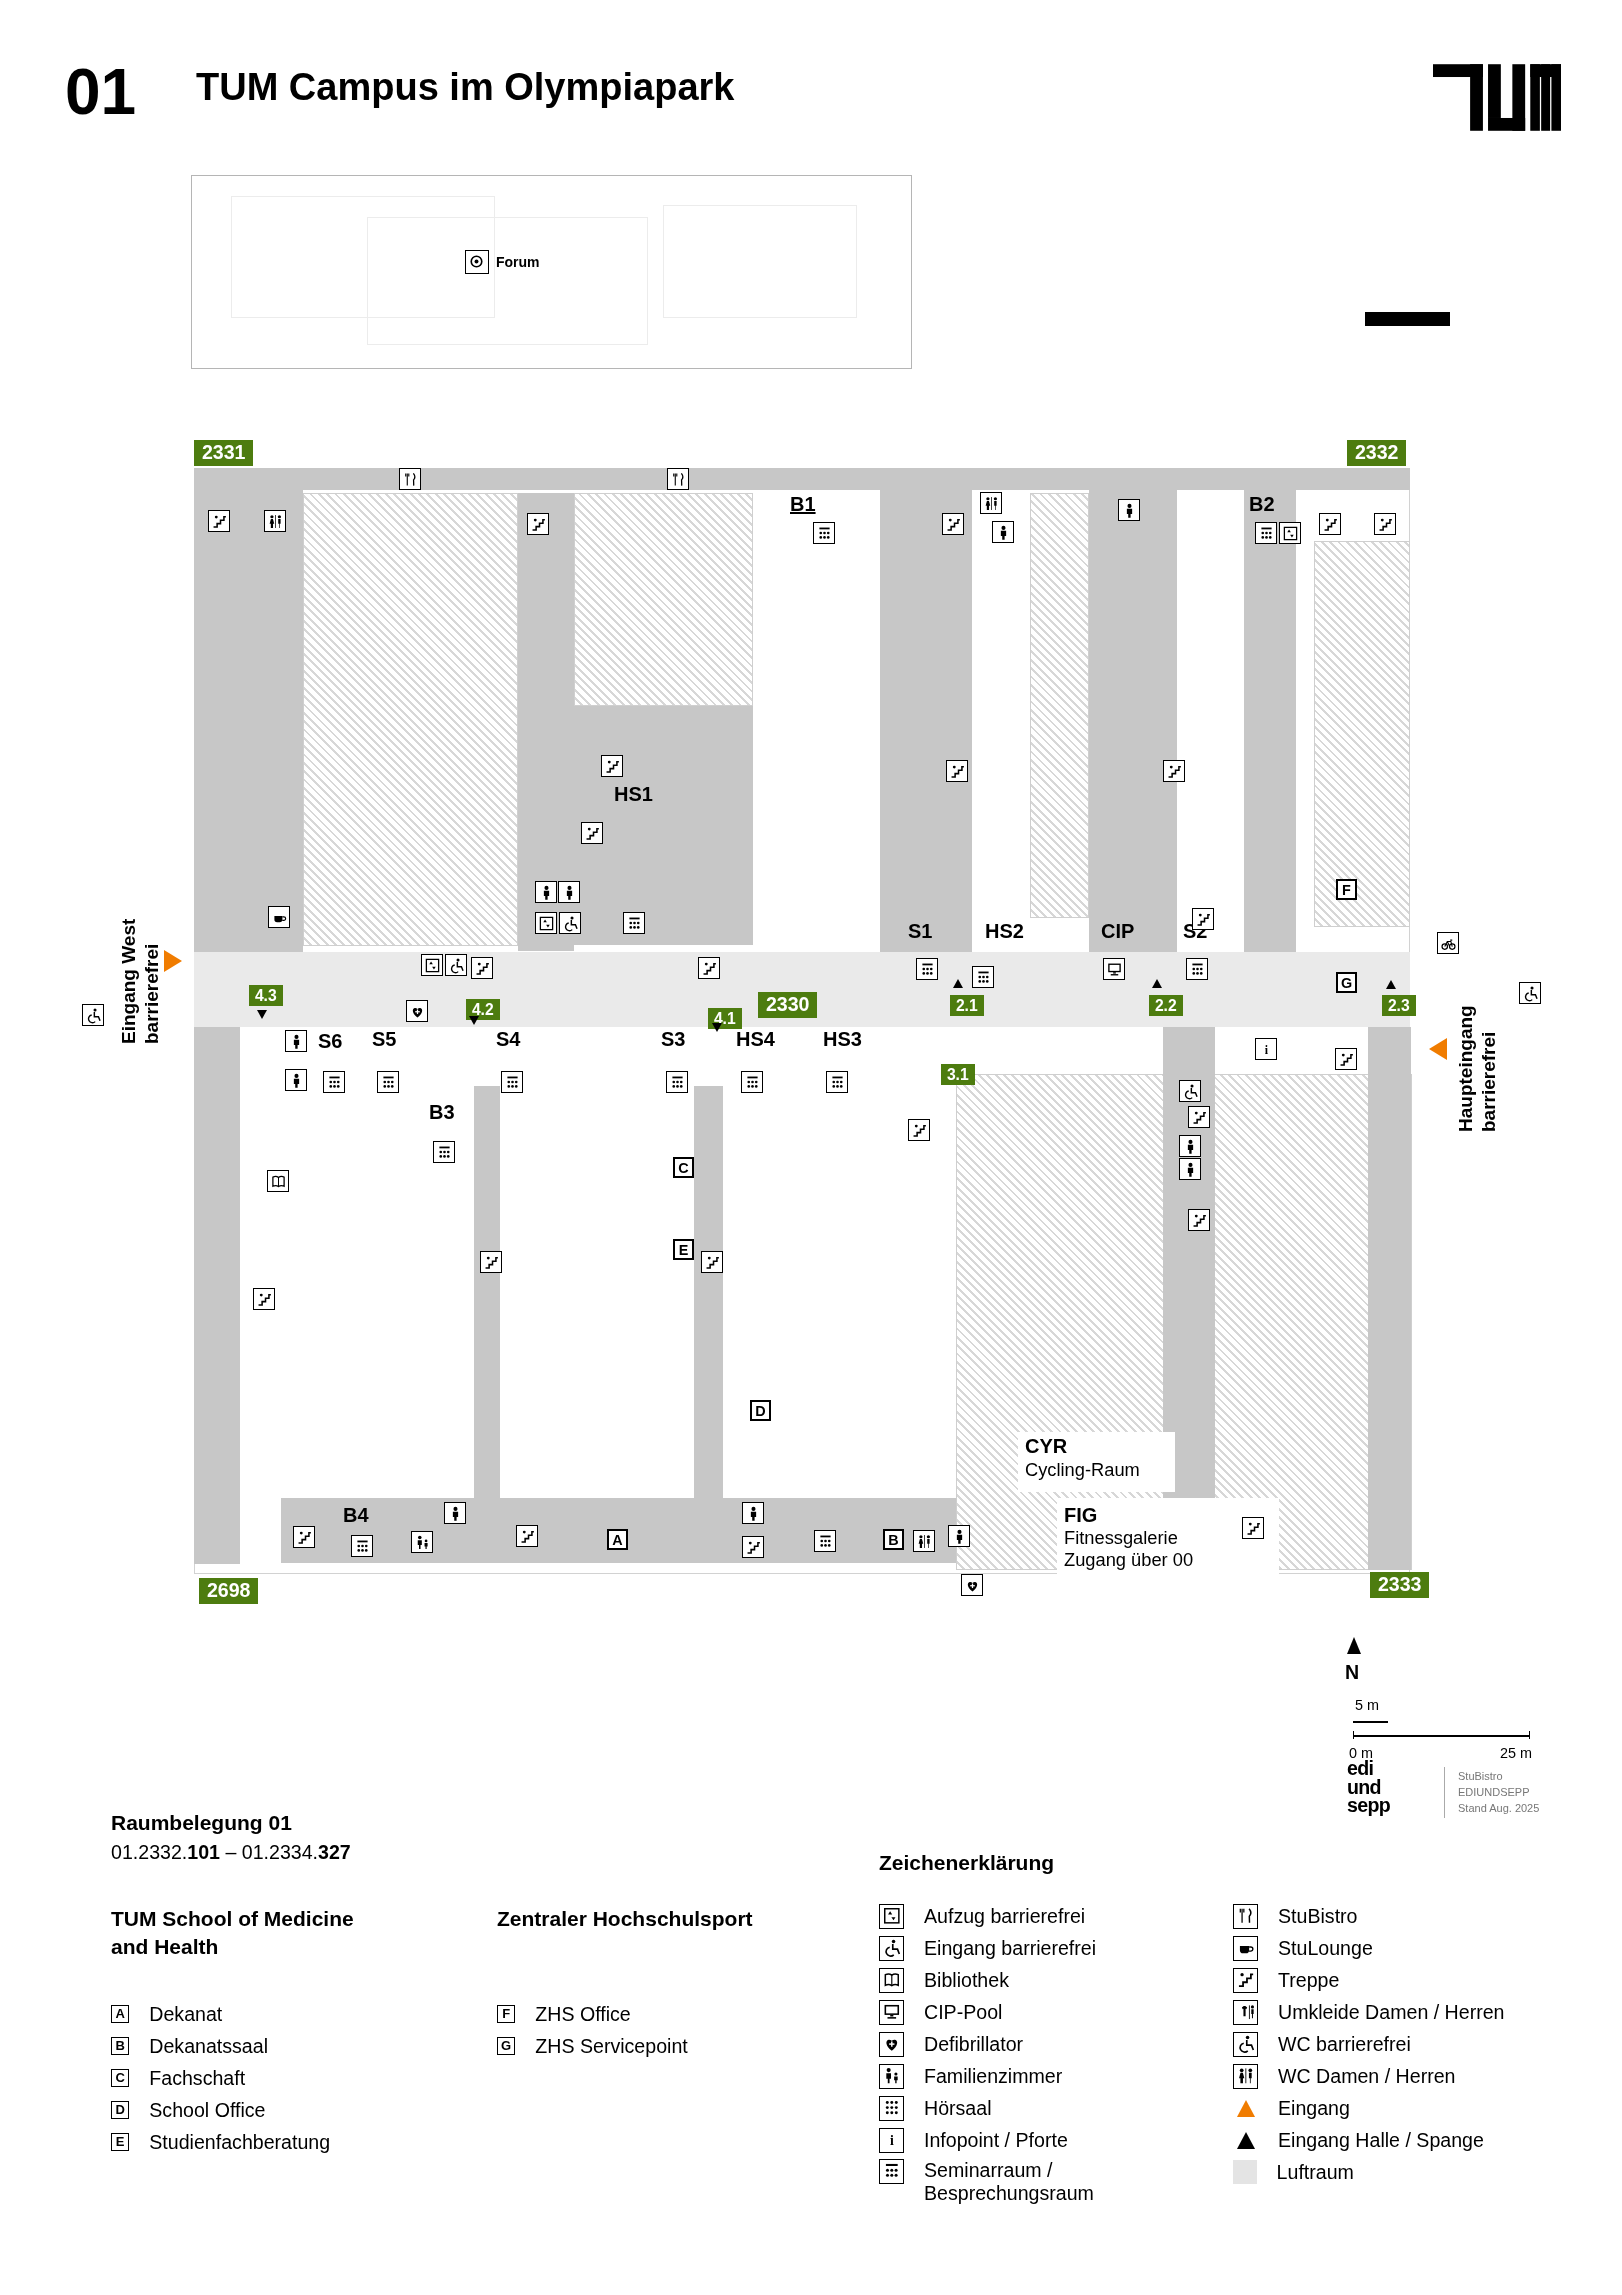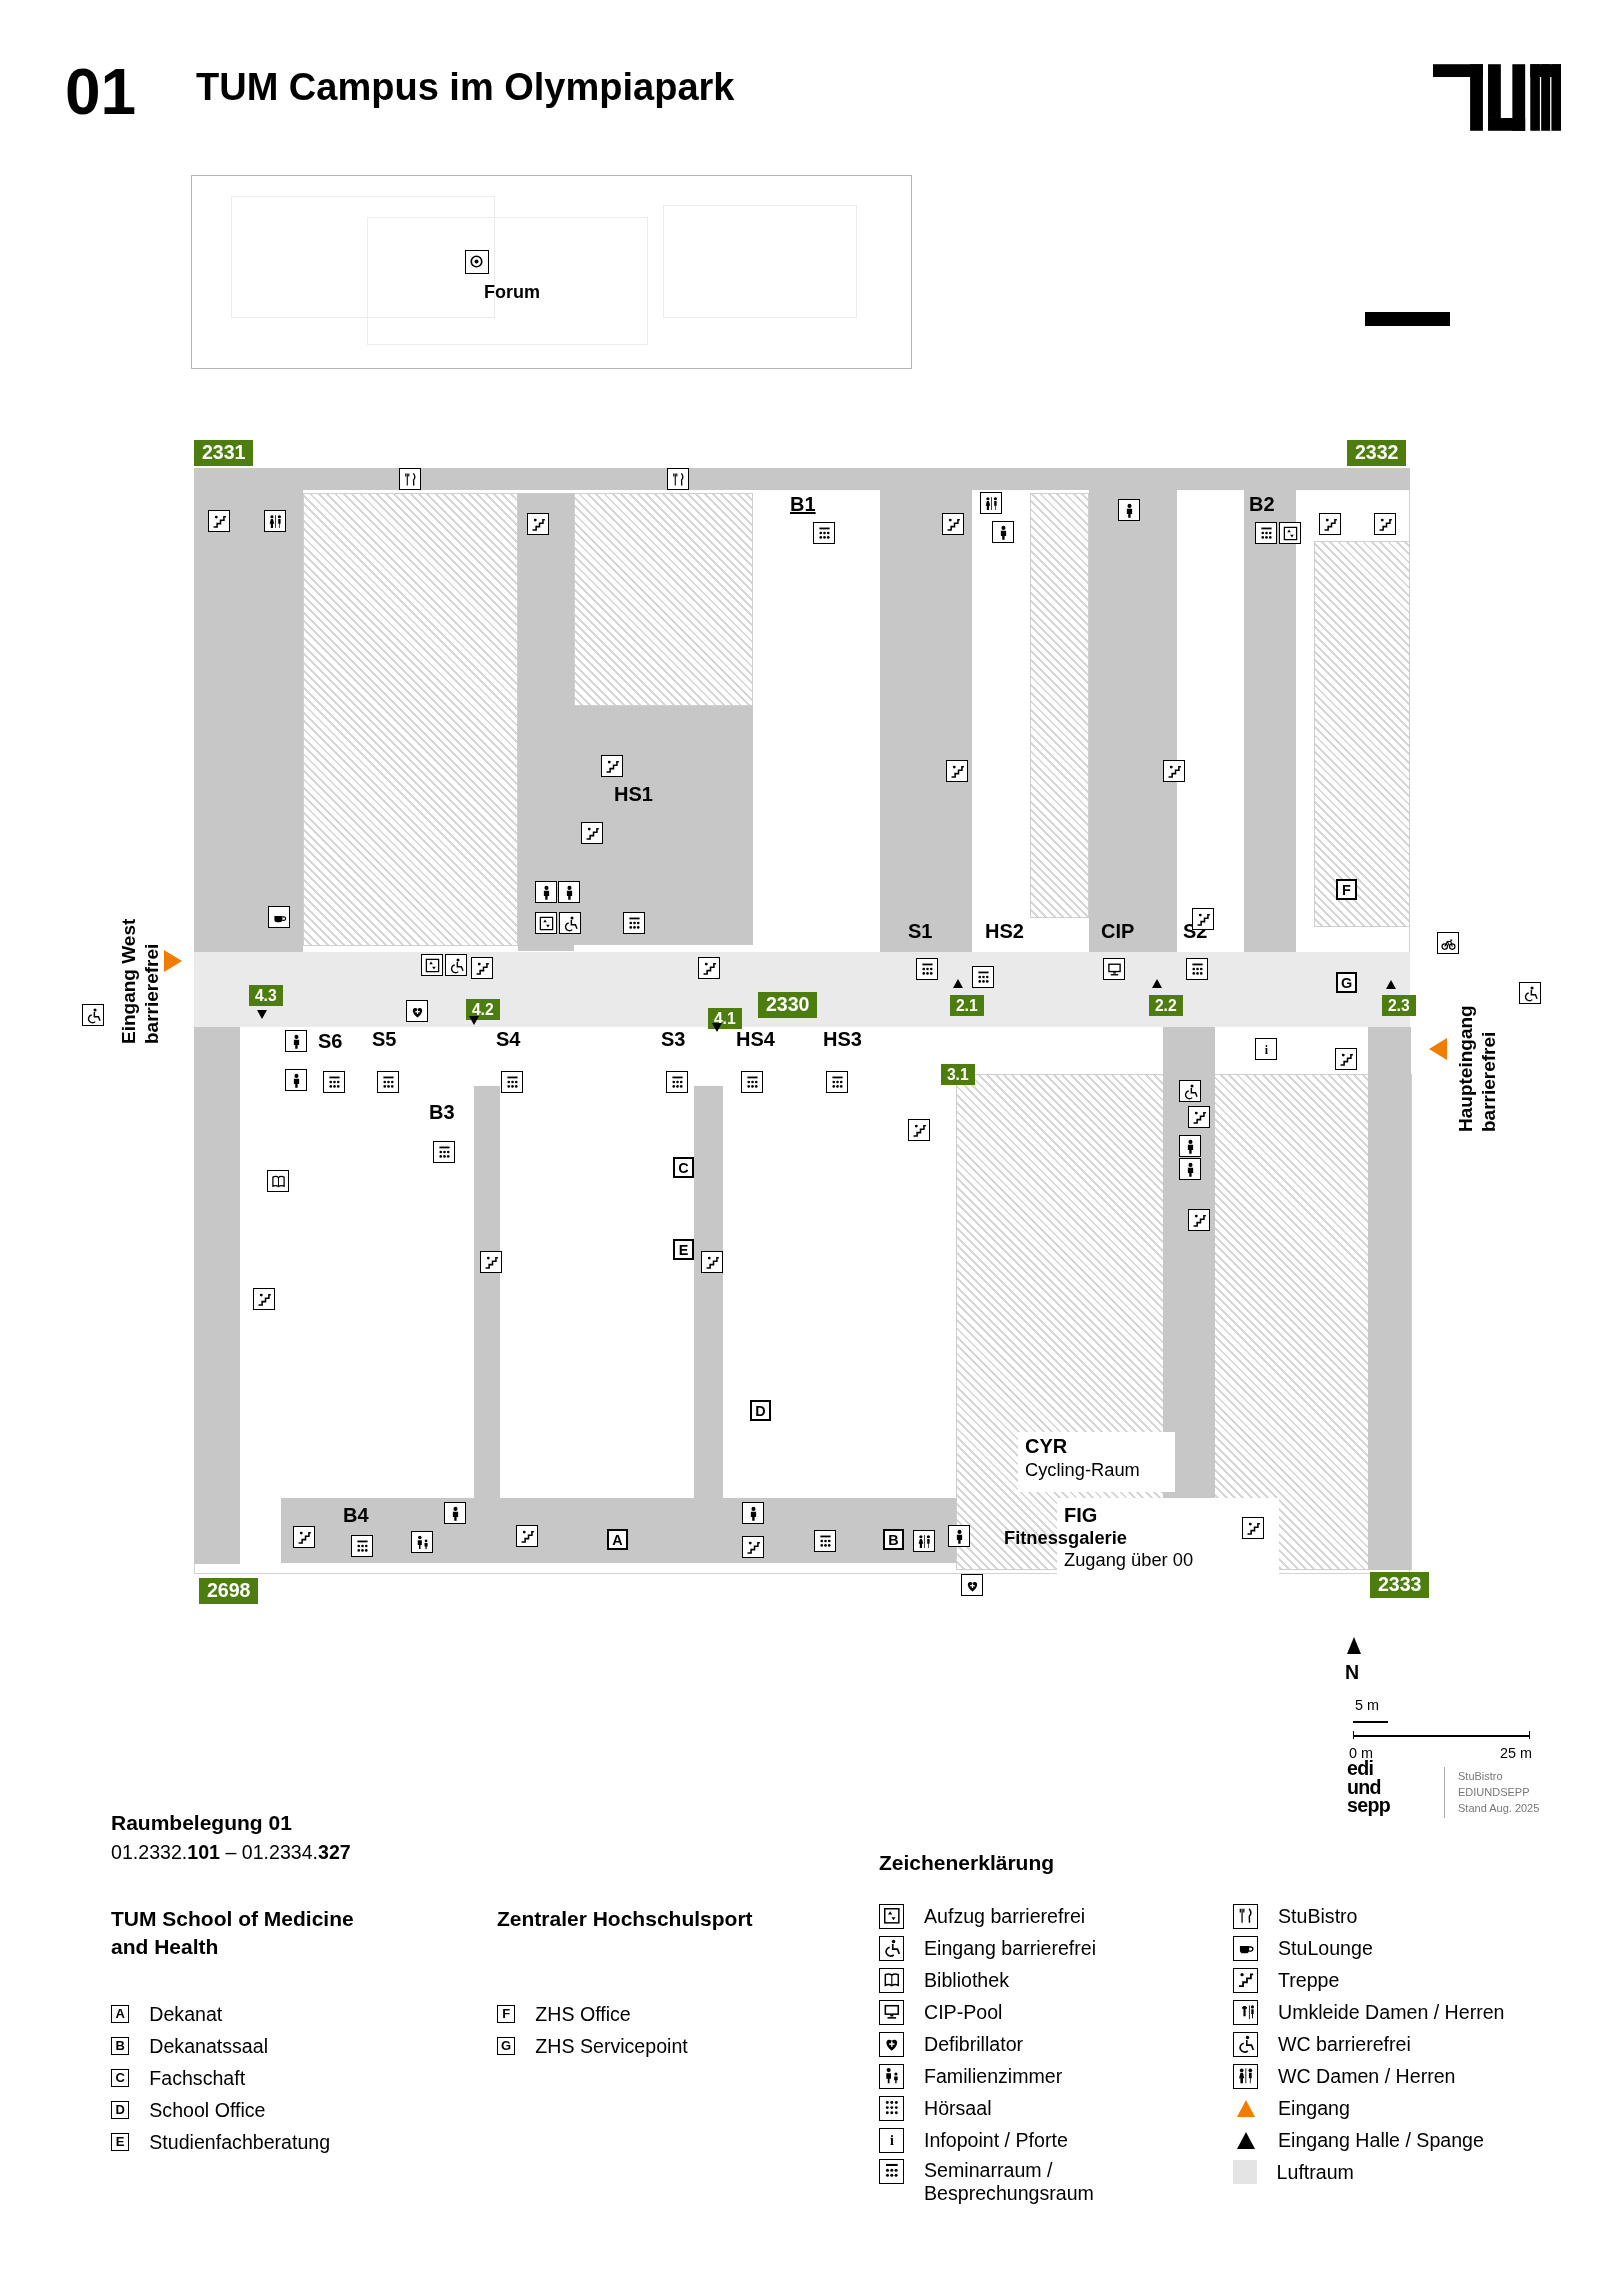--- a/index.html
+++ b/index.html
@@ -8,21 +8,21 @@
 
   
   #page-number { position:absolute; left:65px; top:60px; font-size:64px; font-weight:bold; line-height:1; }
   #doc-title   { position:absolute; left:196px; top:68px; font-size:38px; font-weight:bold; line-height:1; }
   #tum-logo    { position:absolute; left:1433px; top:64px; }
 
   
   #overview-box { position:absolute; left:191px; top:175px; width:721px; height:194px; border:1.3px solid #b5b5b5; background:#fff; }
   .ov-shape { position:absolute; border:1.3px solid #ececec; }
   #forum-marker { position:absolute; left:465px; top:250px; width:23.6px; height:23.6px; border:1.6px solid #000; background:#fff; display:flex; align-items:center; justify-content:center; }
-  #forum-label { position:absolute; left:484px; top:254px; font-size:18px; font-weight:bold;margin-top:28px; }
+  #forum-label { position:absolute; left:496px; top:254px; font-size:14px; font-weight:bold; }
 
   
   #highlight { position:absolute; left:956px; top:206px; width:494px; height:106px; background:#000; color:#fff; display:flex; align-items:center; padding-left:118px; gap:23.6px; }
   #highlight .hl-num { font-size:20px; font-weight:bold; }
   #highlight .hl-label { font-size:19.6px; }
   #highlight-notch { position:absolute; left:1365px; top:312px; width:85px; height:14.4px; background:#000; }
 
   
   #plan { position:absolute; left:0; top:0; width:1623px; height:2295px; }
   .area { position:absolute; }
@@ -142,21 +142,21 @@
       <div class="room-label" style="left: 372px; top: 1029px;">S5</div>
       <div class="room-label" style="left: 496px; top: 1029px;">S4</div>
       <div class="room-label" style="left: 661px; top: 1029px;">S3</div>
       <div class="room-label" style="left: 736px; top: 1029px;">HS4</div>
       <div class="room-label" style="left: 823px; top: 1029px;">HS3</div>
       <div class="room-label" style="left: 429px; top: 1102px;">B3</div>
       <div class="room-label" style="left: 343px; top: 1505px;">B4</div>
       <div class="room-label" style="left: 1025px; top: 1436px;">CYR</div>
       <div class="room-sub" style="left: 1025px; top: 1461px;">Cycling-Raum</div>
       <div class="room-label" style="left: 1064px; top: 1505px;">FIG</div>
-      <div class="room-sub" style="left: 1004px; top: 1529px; font-weight: bold;">Fitnessgalerie</div>
+      <div class="room-sub" style="left: 1064px; top: 1529px;">Fitnessgalerie</div>
       <div class="room-sub" style="left: 1064px; top: 1551px;">Zugang über 00</div>
       <div class="pbadge corner" style="left: 194px; top: 440px;">2331</div>
       <div class="pbadge corner" style="left: 1347px; top: 440px;">2332</div>
       <div class="pbadge corner" style="left: 199px; top: 1578px;">2698</div>
       <div class="pbadge corner" style="left: 1370px; top: 1572px;">2333</div>
       <div class="pbadge corner" style="left: 758px; top: 992px;">2330</div>
       <div class="pbadge" style="left: 249px; top: 985px;">4.3</div>
       <div class="pbadge" style="left: 466px; top: 999px;">4.2</div>
       <div class="pbadge" style="left: 708px; top: 1008px;">4.1</div>
       <div class="pbadge" style="left: 950px; top: 995px;">2.1</div>

